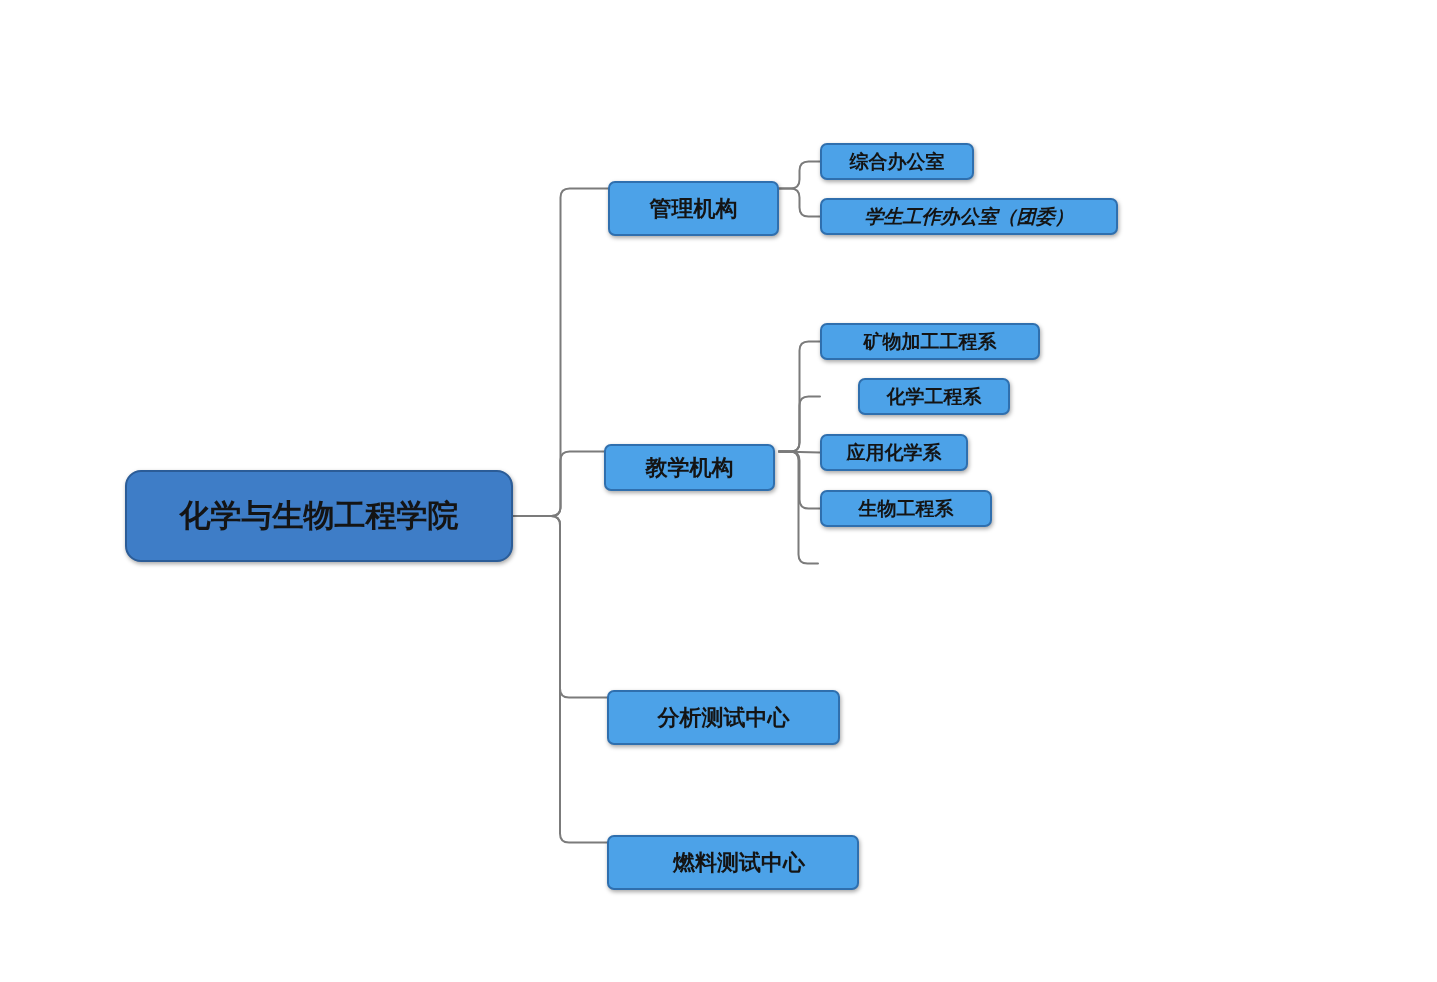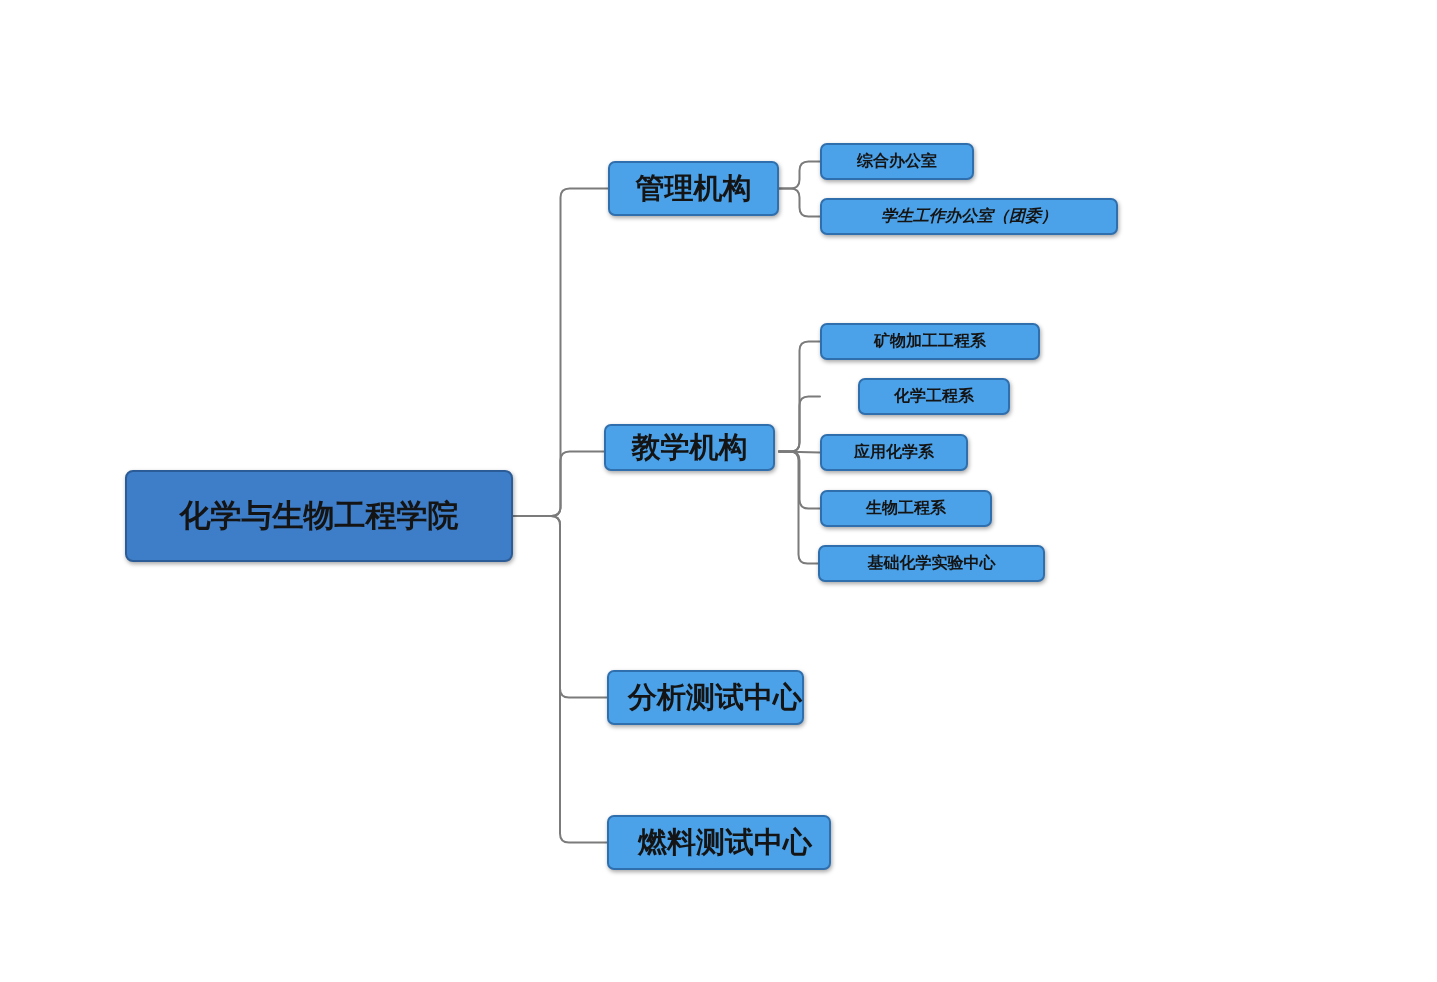--- a/index.html
+++ b/index.html
@@ -37,32 +37,33 @@
     font-weight: bold;
     color: var(--text, #141414);
     box-shadow: 1px 2px 4px rgba(0,0,0,0.35);
     z-index: 2;
     cursor: default;
     white-space: nowrap;
   }
   .root-node {
     background: var(--root-fill, #3E7DC7);
     border: 2px solid var(--root-border, #2B5C97);
-    border-radius: 8px;
+    border-radius: 16px;
     font-size: 31px;
   }
   .branch-node {
     background: var(--node-fill, #4CA2E8);
     border: 2px solid var(--node-border, #2F6FAE);
-    font-size: 29px;
+    font-size: 22px;
+    margin-top: 20px;
   }
   .child-node {
     background: var(--node-fill, #4CA2E8);
     border: 2px solid var(--node-border, #2F6FAE);
-    font-size: 16px;
+    font-size: 19px;
   }
 </style>
 </head>
 <body>
 
 <div id="diagram-canvas">
 
   <svg id="connector-svg" width="1437" height="982">
       <path d="M 513 516 L 551.5 516 Q 560.5 516 560.5 507 L 560.5 197.5 Q 560.5 188.5 569.5 188.5 L 608 188.5"></path>
       <path d="M 779 188.5 L 790.5 188.5 Q 799.5 188.5 799.5 179.5 L 799.5 170.5 Q 799.5 161.5 808.5 161.5 L 820 161.5"></path>
@@ -99,25 +100,22 @@
   </div>
   <div class="node child-node" style="left:858px; top:378px; width:152px; height:37px;">
     <span>化学工程系</span>
   </div>
   <div class="node child-node" style="left:820px; top:434px; width:148px; height:37px;">
     <span>应用化学系</span>
   </div>
   <div class="node child-node" style="left:820px; top:490px; width:172px; height:37px;">
     <span>生物工程系</span>
   </div>
-  <div class="node child-node" style="left:818px; top:545px; width:227px; height:37px;">
-    <span>基础化学实验中心</span>
-  </div>
 
-  <div class="node branch-node" style="left:607px; top:670px; width:197px; height:55px;justify-content:flex-end;">
+  <div class="node branch-node" style="left:607px; top:670px; width:233px; height:55px;">
     <span>分析测试中心</span>
   </div>
 
-  <div class="node branch-node" style="left:607px; top:815px; width:224px; height:55px;padding-left:12px;">
+  <div class="node branch-node" style="left:607px; top:815px; width:252px; height:55px;padding-left:12px;">
     <span>燃料测试中心</span>
   </div>
 
 </div>
 
 </body></html>

